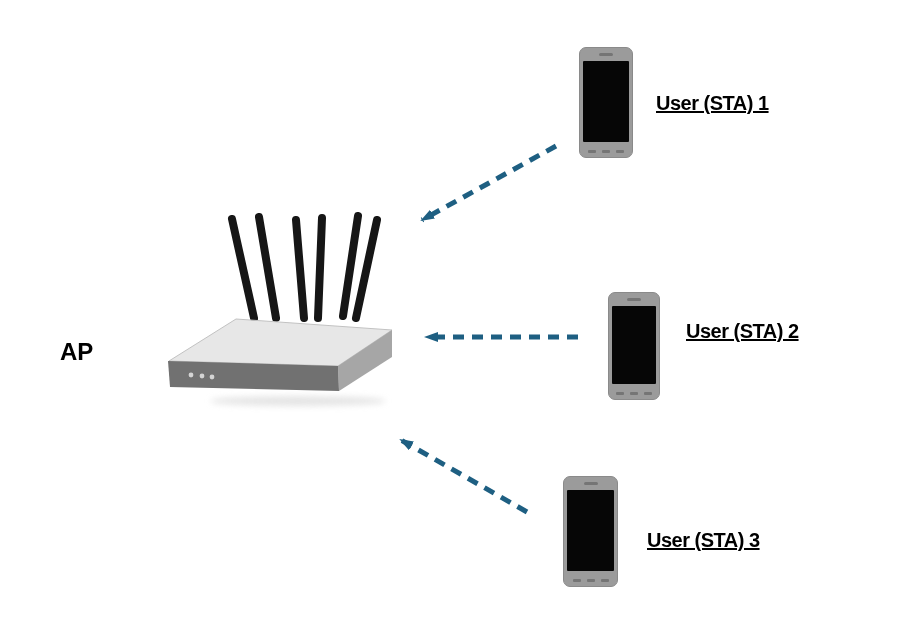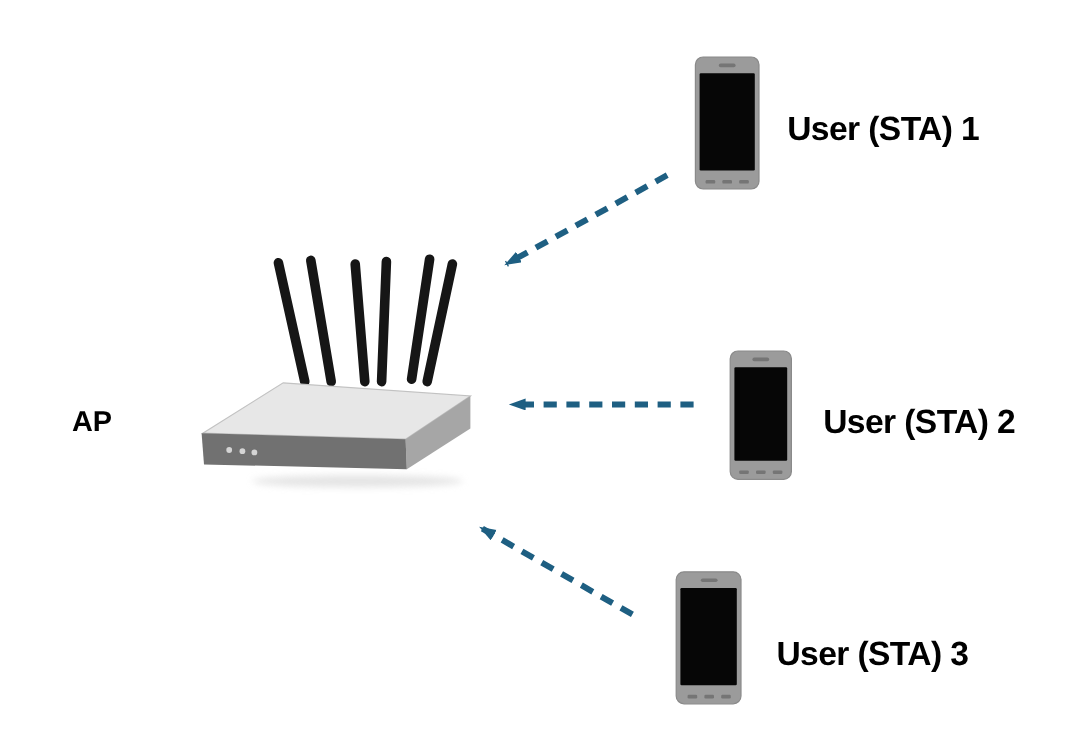--- a/index.html
+++ b/index.html
@@ -27,25 +27,26 @@
     font-weight: bold;
     color: var(--label-text, #000);
     white-space: nowrap;
   }
   .ap-label {
     left: 60px;
     top: 338px;
     font-size: 24px;
   }
   .sta-label {
-    font-size: 28px;
+    font-size: 20px;
     letter-spacing: -0.5px;
+    text-decoration: underline;
   }
   .sta-label.l1 { left: 656px; top: 92px; }
-  .sta-label.l2 { left: 686px; top: 336px; }
+  .sta-label.l2 { left: 686px; top: 320px; }
   .sta-label.l3 { left: 647px; top: 529px; text-align: center; }
 
   .phone {
     position: absolute;
     background: var(--phone-body, #9b9b9b);
     border: 1px solid #8a8a8a;
     border-radius: 7px;
     box-sizing: border-box;
   }
   .phone.p1 { left: 579px; top: 47px;  width: 54px; height: 111px; }

